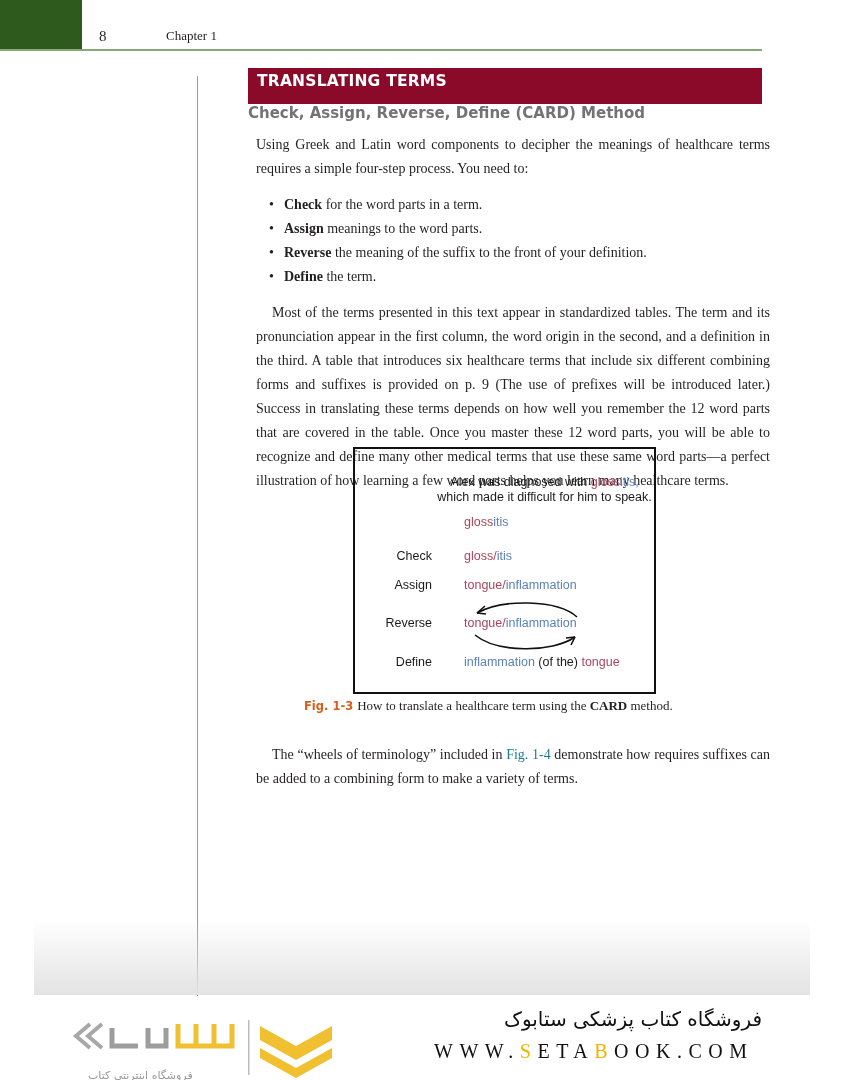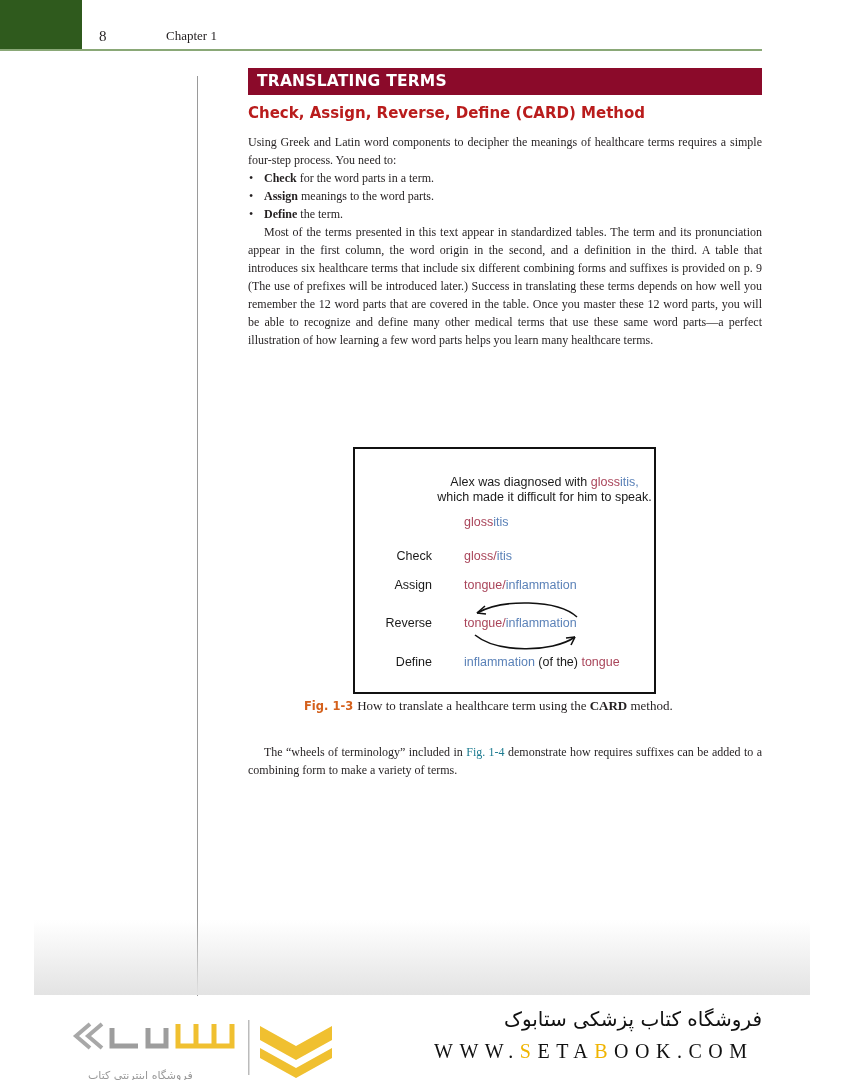--- a/index.html
+++ b/index.html
@@ -2,26 +2,26 @@
 <html><head>
 <meta charset="utf-8">
 <style>
   html, body { margin: 0; padding: 0; }
   body { width: 844px; height: 1080px; position: relative; background: #ffffff; overflow: hidden; font-family: "Liberation Serif", serif; color: #231f20; }
   .green-block { position: absolute; left: 0; top: 0; width: 82px; height: 50px; background: #2f5a1d; }
   .header-rule { position: absolute; left: 0; top: 49px; width: 762px; height: 2px; background: #8aa877; }
   .page-num { position: absolute; left: 99px; top: 28px; font-size: 15px; font-family: "Liberation Serif", serif; }
   .chapter { position: absolute; left: 166px; top: 28px; font-size: 13px; font-family: "Liberation Serif", serif; }
   .margin-rule { position: absolute; left: 197px; top: 76px; width: 1px; height: 920px; background: #9a9a9a; }
-  .section-bar { position: absolute; left: 248px; top: 68px; width: 514px; height: 27px; background: #8b0a2a; color: #ffffff; font-family: "DejaVu Sans", sans-serif; font-weight: bold; font-size: 15.5px; line-height: 27px; padding-left: 9px; box-sizing: border-box; letter-spacing: 0.2px; }
-  .subhead { position: absolute; left: 248px; top: 104px; font-family: "DejaVu Sans", sans-serif; font-weight: bold; font-size: 15px; color: #b91c1c; }
-  .body { position: absolute; left: 248px; width: 514px; font-size: 12px; line-height: 18px; text-align: justify; }
+  .section-bar { position: absolute; left: 248px; top: 68px; width: 514px; height: 36px; background: #8b0a2a; color: #ffffff; font-family: "DejaVu Sans", sans-serif; font-weight: bold; font-size: 15.5px; line-height: 27px; padding-left: 9px; box-sizing: border-box; letter-spacing: 0.2px; }
+  .subhead { position: absolute; left: 248px; top: 104px; font-family: "DejaVu Sans", sans-serif; font-weight: bold; font-size: 15px; color: #737373; }
+  .body { position: absolute; left: 256px; width: 514px; font-size: 14px; line-height: 24px; text-align: justify; }
   .body p { margin: 0; }
   .indent { text-indent: 16px; }
-  ul.bullets { list-style: none; margin: 0; padding: 0; }
+  ul.bullets { list-style: none; margin: 12px; padding: 0; }
   ul.bullets li { position: relative; padding-left: 16px; }
   ul.bullets li::before { content: "•"; position: absolute; left: 1px; }
   .link { color: #1b7a8f; }
   .fig-box { position: absolute; left: 353px; top: 447px; width: 303px; height: 247px; border: 2px solid #111; box-sizing: border-box; font-family: "Liberation Sans", sans-serif; font-size: 12.5px; color: #1a1a1a; }
   .fig-box .intro { position: absolute; top: 26px; left: 0; width: 100%; text-align: center; line-height: 15px; padding-left: 40px; }
   .fig-box .row { position: absolute; left: 0; width: 100%; height: 16px; }
   .fig-box .label { position: absolute; right: 222px; text-align: right; }
   .fig-box .val { position: absolute; left: 109px; white-space: nowrap; }
   .red { color: #a9455a; }
   .blue { color: #5b82b8; }
@@ -47,20 +47,21 @@
 <div class="section-bar">
   <span>TRANSLATING TERMS</span>
 </div>
 <div class="subhead">Check, Assign, Reverse, Define (CARD) Method</div>
 
 <div class="body" style="top:133px;">
   <p>Using Greek and Latin word components to decipher the meanings of healthcare terms requires a simple four-step process. You need to:</p>
   <ul class="bullets">
     <li><b>Check</b><span> for the word parts in a term.</span></li>
     <li><b>Assign</b><span> meanings to the word parts.</span></li>
+    <li><b>Reverse</b><span> the meaning of the suffix to the front of your definition.</span></li>
     <li><b>Define</b><span> the term.</span></li>
   </ul>
   <p class="indent">Most of the terms presented in this text appear in standardized tables. The term and its pronunciation appear in the first column, the word origin in the second, and a definition in the third. A table that introduces six healthcare terms that include six different combining forms and suffixes is provided on p. 9 (The use of prefixes will be introduced later.) Success in translating these terms depends on how well you remember the 12 word parts that are covered in the table. Once you master these 12 word parts, you will be able to recognize and define many other medical terms that use these same word parts—a perfect illustration of how learning a few word parts helps you learn many healthcare terms.</p>
 </div>
 
 <div class="fig-box">
   <div class="intro">
     <span>Alex was diagnosed with </span><span class="red">gloss</span><span class="blue">itis,</span><br>
     <span>which made it difficult for him to speak.</span>
   </div>

